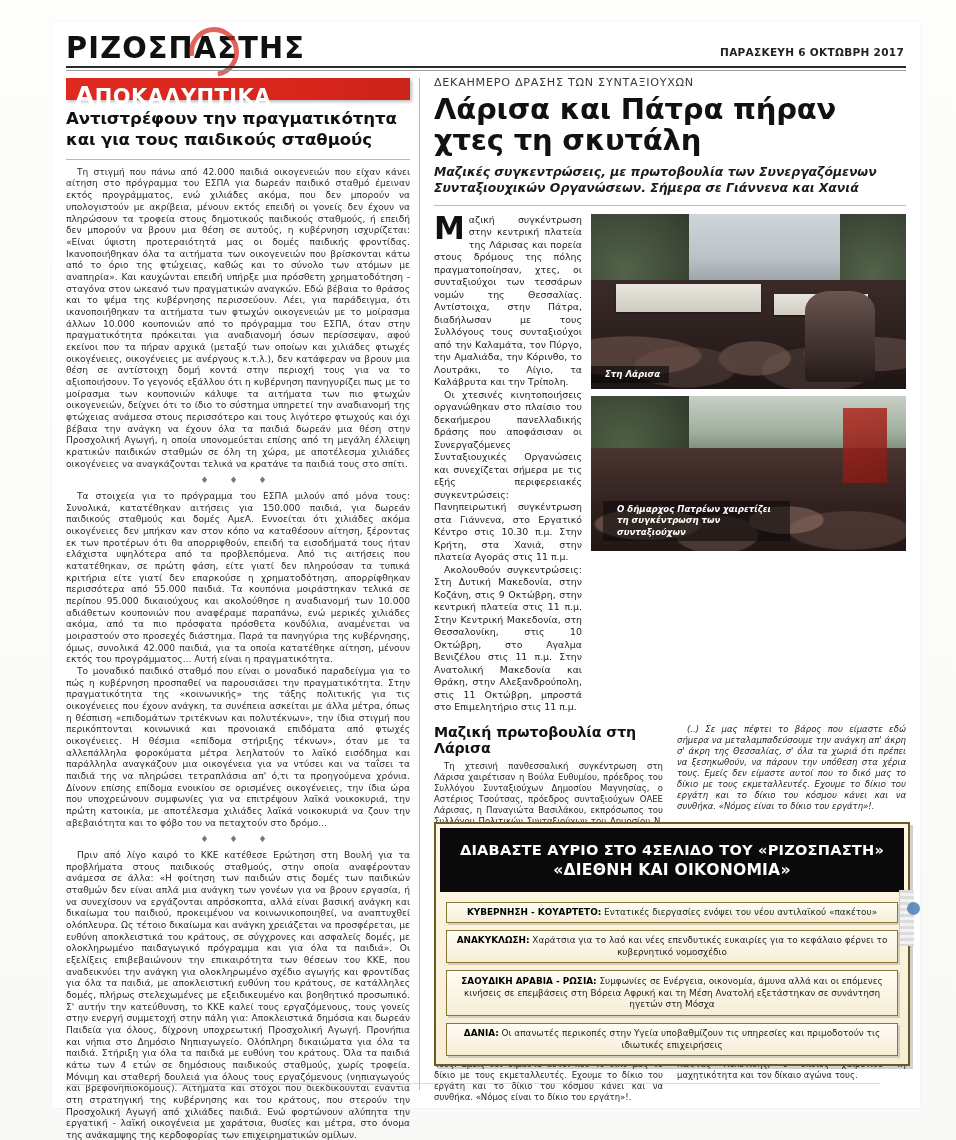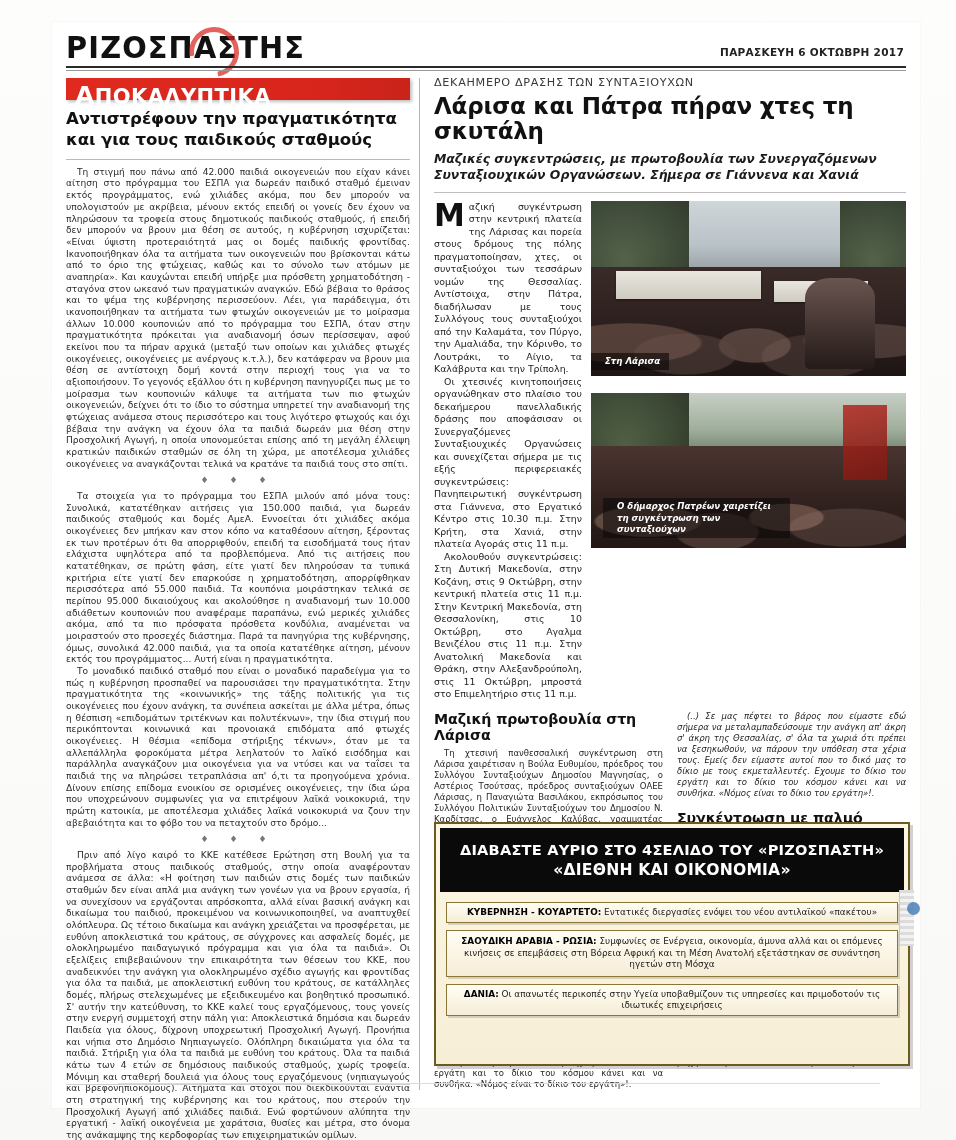--- a/index.html
+++ b/index.html
@@ -93,42 +93,42 @@
   
   .col-right{
     position:absolute;left:382px;top:54px;width:472px;
   }
   .overline{
     font-size:11.2px;letter-spacing:.7px;color:#3a3a3a;
     font-weight:normal;
   }
   .headline-right{
     margin-top:5px;
-    font-size:23px;font-weight:bold;line-height:1.07;color:#111;
+    font-size:29px;font-weight:bold;line-height:1.07;color:#111;
     letter-spacing:-0.2px;
   }
   .subhead-right{
     margin-top:8px;
     font-size:12.4px;font-weight:bold;font-style:italic;line-height:1.28;
     color:#1b1b1b;
   }
   .rule-right{height:1px;background:#bdbdbd;margin:9px 0 8px 0;}
   
   .intro-wrap{display:flex;gap:9px;}
   .intro-col{width:148px;flex:0 0 148px;}
   .intro-text{
     font-size:9.4px;line-height:1.33;text-align:justify;color:#232323;
   }
   .intro-text p{margin:0;text-indent:10px;}
   .intro-text p.first{text-indent:0;}
   .dropcap{
     float:left;font-size:31px;line-height:25px;font-weight:bold;
     margin:2px 4px 0 0;color:#111;
   }
-  .photos{flex:1;display:flex;flex-direction:column;gap:17px;}
+  .photos{flex:1;display:flex;flex-direction:column;gap:7px;}
   .photo{
     position:relative;width:100%;
     background:#2a1b1b;
     overflow:hidden;
   }
   .photo.p1{height:175px;}
   .photo.p2{height:155px;}
   .ph-sky{
     position:absolute;left:0;right:0;top:0;height:46%;
     background:linear-gradient(180deg,#cfd6da 0%,#b9c2c7 55%,#8d949a 100%);
@@ -360,20 +360,23 @@
 
   <div class="promo">
     <div class="promo-black">
       <div class="l1">ΔΙΑΒΑΣΤΕ ΑΥΡΙΟ ΣΤΟ 4ΣΕΛΙΔΟ ΤΟΥ «ΡΙΖΟΣΠΑΣΤΗ»</div>
       <div class="l2">«ΔΙΕΘΝΗ ΚΑΙ ΟΙΚΟΝΟΜΙΑ»</div>
     </div>
     <div class="promo-items">
       <div class="promo-item">
         <b>ΚΥΒΕΡΝΗΣΗ - ΚΟΥΑΡΤΕΤΟ:</b><span> Εντατικές διεργασίες ενόψει του νέου αντιλαϊκού «πακέτου»</span>
       </div>
+      <div class="promo-item">
+        <b>ΑΝΑΚΥΚΛΩΣΗ:</b><span> Χαράτσια για το λαό και νέες επενδυτικές ευκαιρίες για το κεφάλαιο φέρνει το κυβερνητικό νομοσχέδιο</span>
+      </div>
       <div class="promo-item tall">
         <b>ΣΑΟΥΔΙΚΗ ΑΡΑΒΙΑ - ΡΩΣΙΑ:</b><span> Συμφωνίες σε Ενέργεια, οικονομία, άμυνα αλλά και οι επόμενες κινήσεις σε επεμβάσεις στη Βόρεια Αφρική και τη Μέση Ανατολή εξετάστηκαν σε συνάντηση ηγετών στη Μόσχα</span>
       </div>
       <div class="promo-item">
         <b>ΔΑΝΙΑ:</b><span> Οι απανωτές περικοπές στην Υγεία υποβαθμίζουν τις υπηρεσίες και πριμοδοτούν τις ιδιωτικές επιχειρήσεις</span>
       </div>
     </div>
   </div>
 
   <div class="edge-right-tab"></div>

